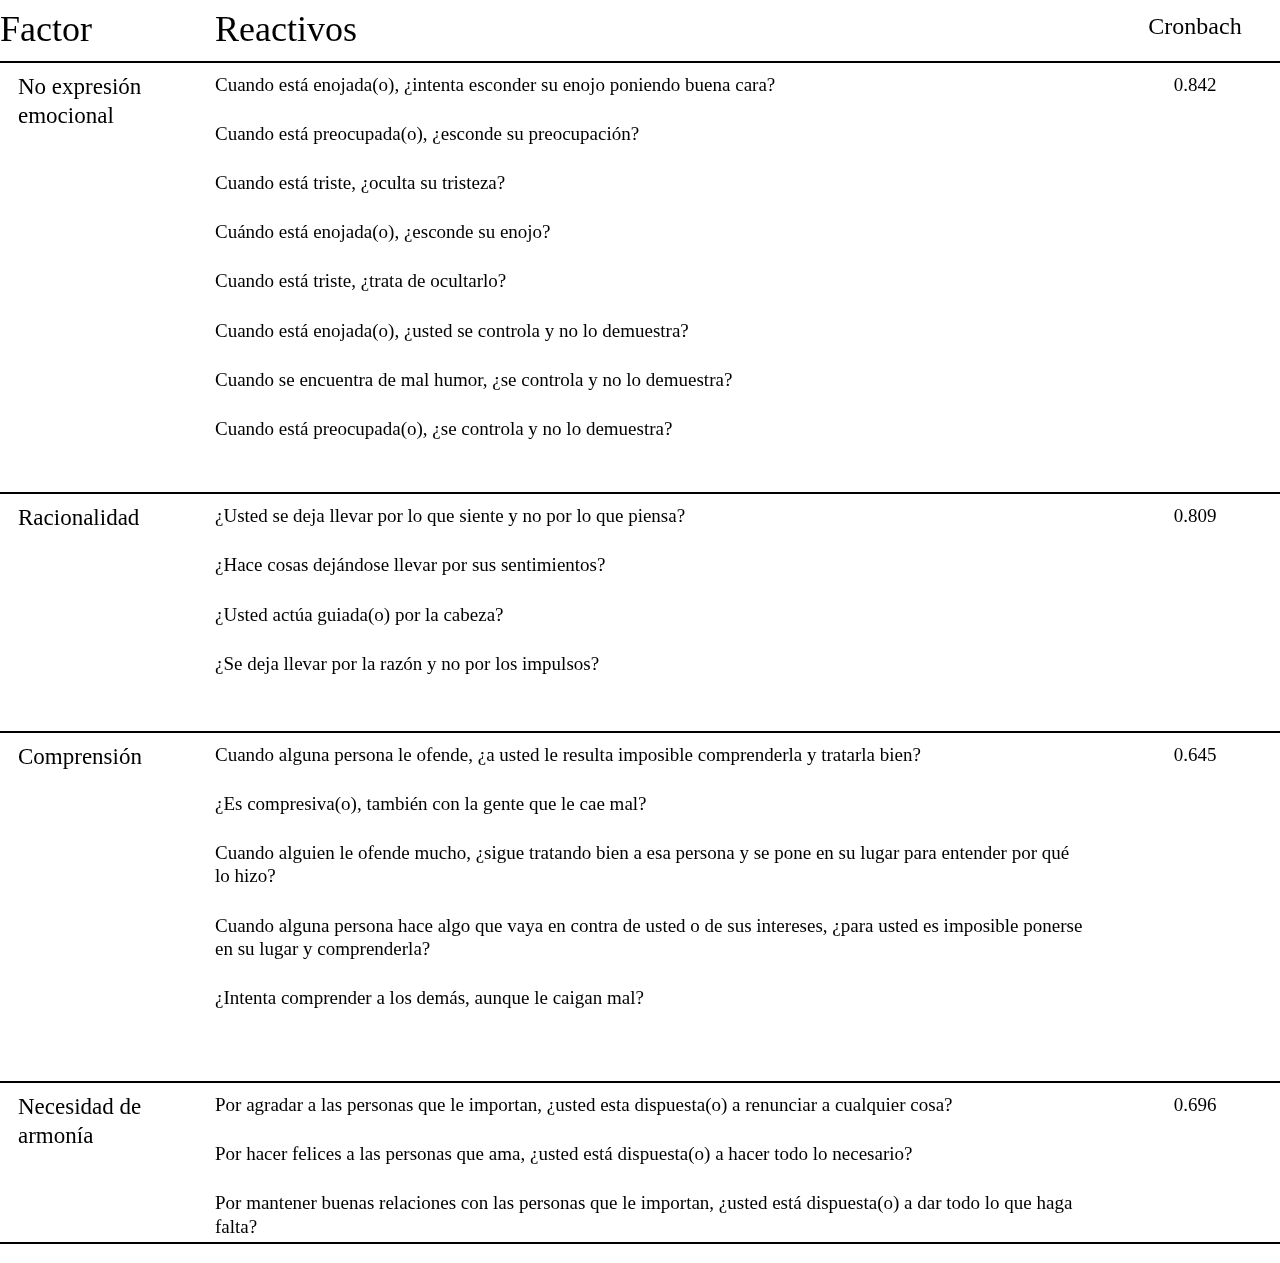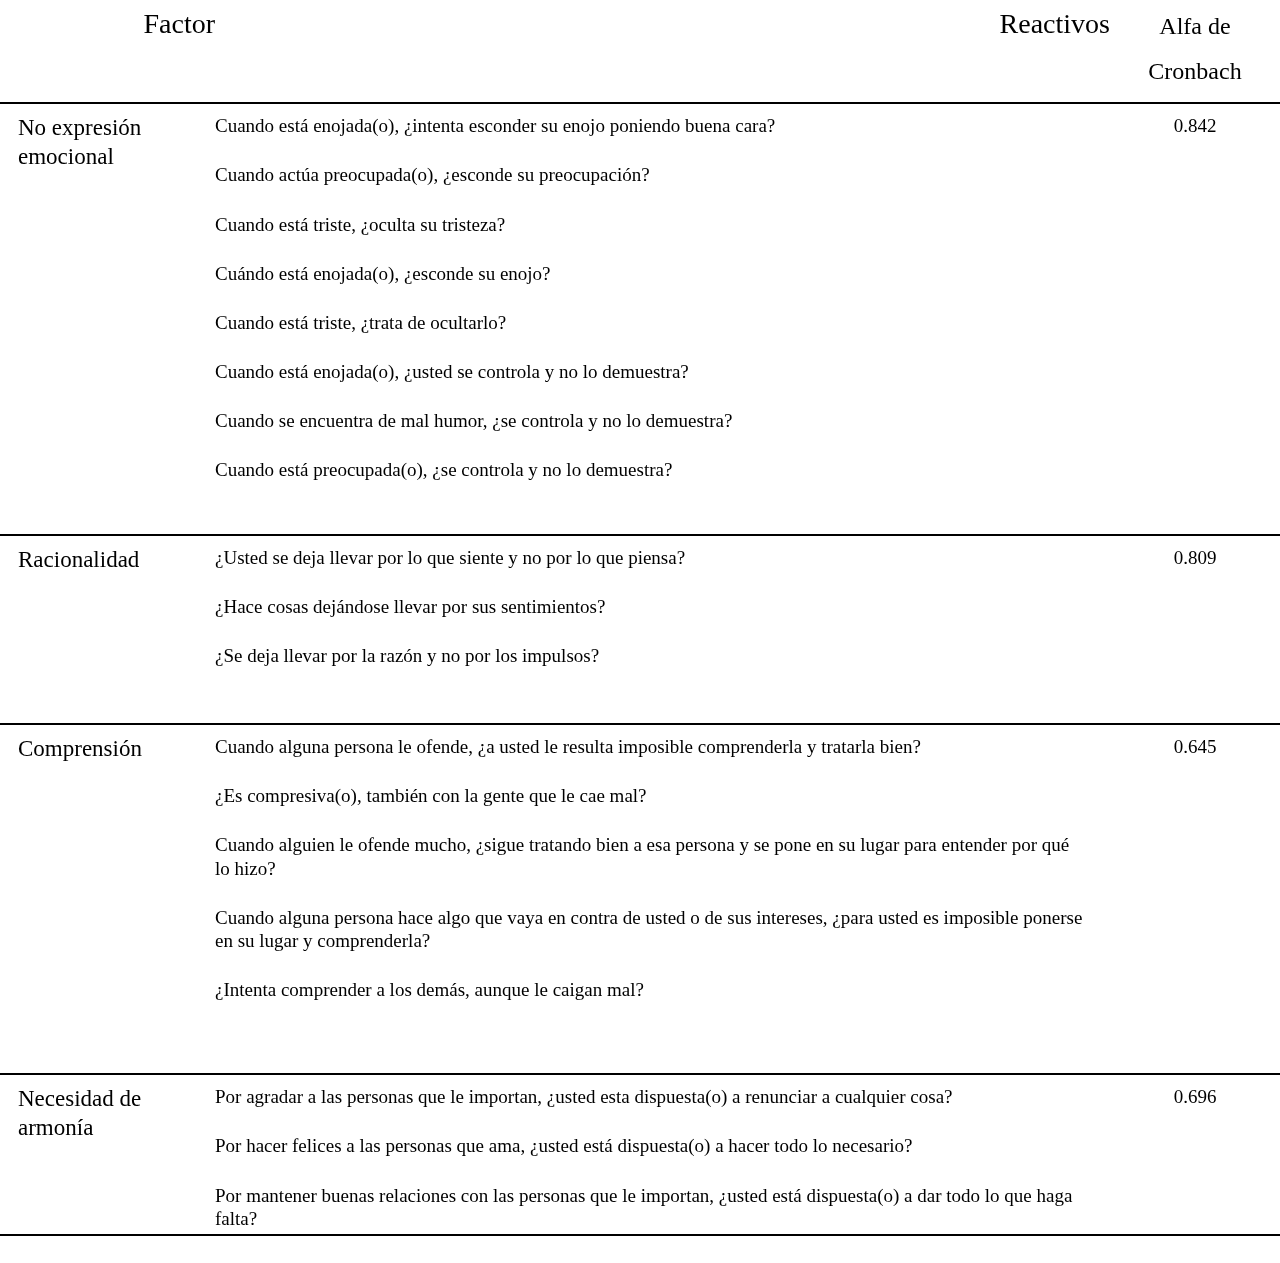--- a/index.html
+++ b/index.html
@@ -18,22 +18,22 @@
   .grid-row {
     display: grid;
     grid-template-columns: 215px 1fr 170px;
   }
   
   .header-row {
     padding: 4px 0 8px 0;
     align-items: start;
   }
   .h-factor, .h-reactivos {
-    text-align: right;
-    font-size: 28px;
+    text-align: left;
+    font-size: 36px;
     line-height: 1.3;
     padding-top: 2px;
   }
   .h-alfa {
     text-align: center;
     font-size: 24px;
     line-height: 1.88;
   }
   
   .table-body { border-bottom: 2px solid #000; }
@@ -68,47 +68,47 @@
 </style>
 </head>
 <body>
 
 <div class="page">
 
   <div class="grid-row header-row">
     <div class="h-factor">Factor</div>
     <div class="h-reactivos">Reactivos</div>
     <div class="h-alfa">
-      <div>Alfa de</div>
       <div>Cronbach</div>
     </div>
   </div>
 
   <div class="table-body">
 
     <div class="grid-row section s1">
       <div class="factor-cell">No expresión emocional</div>
       <div class="items-cell">
         <p>Cuando está enojada(o), ¿intenta esconder su enojo poniendo buena cara?</p>
-        <p>Cuando actúa preocupada(o), ¿esconde su preocupación?</p>
+        <p>Cuando está preocupada(o), ¿esconde su preocupación?</p>
         <p>Cuando está triste, ¿oculta su tristeza?</p>
         <p>Cuándo está enojada(o), ¿esconde su enojo?</p>
         <p>Cuando está triste, ¿trata de ocultarlo?</p>
         <p>Cuando está enojada(o), ¿usted se controla y no lo demuestra?</p>
         <p>Cuando se encuentra de mal humor, ¿se controla y no lo demuestra?</p>
         <p>Cuando está preocupada(o), ¿se controla y no lo demuestra?</p>
       </div>
       <div class="alpha-cell">0.842</div>
     </div>
 
     <div class="grid-row section s2">
       <div class="factor-cell">Racionalidad</div>
       <div class="items-cell">
         <p>¿Usted se deja llevar por lo que siente y no por lo que piensa?</p>
         <p>¿Hace cosas dejándose llevar por sus sentimientos?</p>
+        <p>¿Usted actúa guiada(o) por la cabeza?</p>
         <p>¿Se deja llevar por la razón y no por los impulsos?</p>
       </div>
       <div class="alpha-cell">0.809</div>
     </div>
 
     <div class="grid-row section s3">
       <div class="factor-cell">Comprensión</div>
       <div class="items-cell">
         <p>Cuando alguna persona le ofende, ¿a usted le resulta imposible comprenderla y tratarla bien?</p>
         <p>¿Es compresiva(o), también con la gente que le cae mal?</p>

